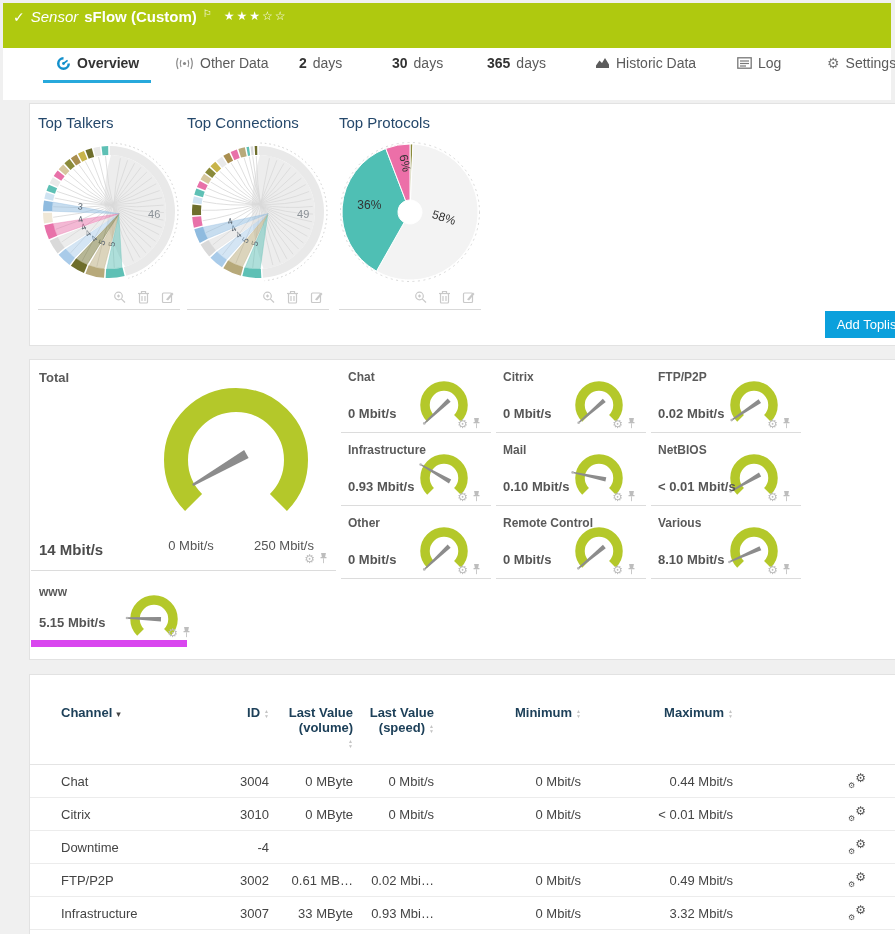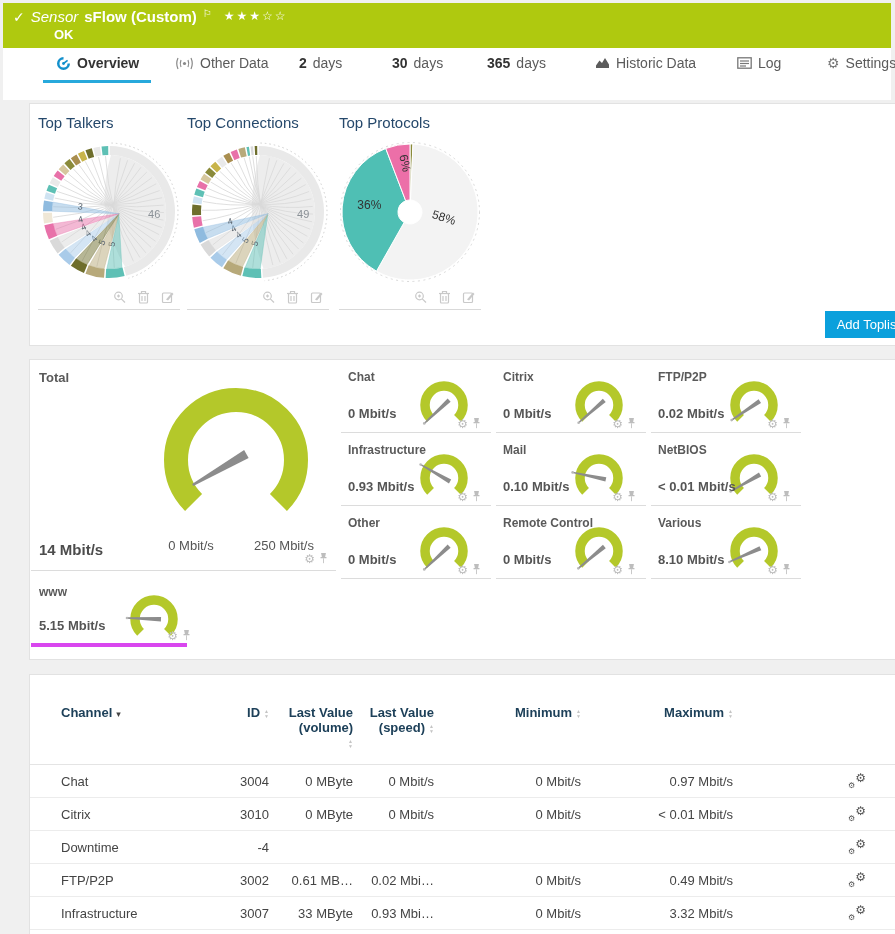--- a/index.html
+++ b/index.html
@@ -47,21 +47,21 @@
   .gmin { left:115px; } .gmax { left:208px; }
   .total-value { position:absolute; left:8px; top:181px; font-size:15px; font-weight:bold; color:#4c4c4c; }
   .gearpin { position:absolute; display:flex; align-items:center; gap:4px; color:#bdbdbd; font-size:12px; line-height:1; }
   .gearpin .g { cursor:pointer; } .gearpin svg { cursor:pointer; }
   .total-cell .gearpin { right:8px; bottom:5px; }
   .gcell { position:absolute; width:150px; height:64px; border-bottom:1px solid #dcdcdc; }
   .gcell .cell-label { position:absolute; left:7px; top:1px; }
   .gcell .gsvg { position:absolute; right:12px; top:5px; }
   .gcell .cell-value { position:absolute; left:7px; bottom:11px; }
   .gcell .gearpin { right:10px; bottom:2px; }
-  #www-cell { position:absolute; left:1px; top:225px; width:156px; height:62px; border-bottom:4px solid #d946ef; }
+  #www-cell { position:absolute; left:1px; top:225px; width:156px; height:62px; border-bottom:7px solid #d946ef; }
   #www-cell .cell-label { position:absolute; left:8px; top:0; }
   #www-cell .gsvg { position:absolute; left:88px; top:3px; }
   #www-cell .cell-value { position:absolute; left:8px; bottom:10px; }
   #www-cell .gearpin { right:-4px; bottom:1px; }
 
   
   .tgrid { display:grid; grid-template-columns:148px 60px 84px 81px 147px 152px 1fr; padding-left:31px; align-items:center; }
   .thead { padding-top:30px; padding-bottom:14px; border-bottom:1px solid #e4e4e4; color:#1d4059; font-size:13px; font-weight:bold; align-items:start; }
   .th { text-align:right; cursor:pointer; line-height:15px; }
   .th:first-child { text-align:left; }
@@ -80,21 +80,20 @@
 <body>
 
 <div class="sensor-header">
   <div class="hrow1">
     <span class="check">✓</span>
     <span class="kind">Sensor</span>
     <span class="sname">sFlow (Custom)</span>
     <span class="flag">⚐</span>
     <span class="stars">★★★☆☆</span>
   </div>
-  <div class="hrow2">OK</div>
 </div>
 
 <div class="tabbar">
   <div class="tab active" style="left:40px; padding-left:13px; padding-right:12px;">
     <svg width="15" height="15" viewBox="0 0 15 15">
         <path d="M7.5 1 A6.5 6.5 0 1 0 14 7.5 L11.5 7.5 A4 4 0 1 1 7.5 3.5 Z" fill="#1390cc"></path>
         <circle cx="7.5" cy="7.5" r="1.4" fill="#1390cc"></circle>
         <line x1="7.5" y1="7.5" x2="11.6" y2="4.4" stroke="#1390cc" stroke-width="1.6"></line>
       </svg>
     <span>Overview</span>
@@ -578,21 +577,21 @@
       </div>
       <div></div>
     </div>
   <div id="table-body">
       <div class="tgrid trow">
         <div class="td">Chat</div>
         <div class="td">3004</div>
         <div class="td">0 MByte</div>
         <div class="td">0 Mbit/s</div>
         <div class="td">0 Mbit/s</div>
-        <div class="td">0.97 Mbit/s</div>
+        <div class="td">0.44 Mbit/s</div>
         <span class="dualgear">
           <span class="g1">⚙</span>
           <span class="g2">⚙</span>
         </span>
       </div>
       <div class="tgrid trow">
         <div class="td">Citrix</div>
         <div class="td">3010</div>
         <div class="td">0 MByte</div>
         <div class="td">0 Mbit/s</div>

